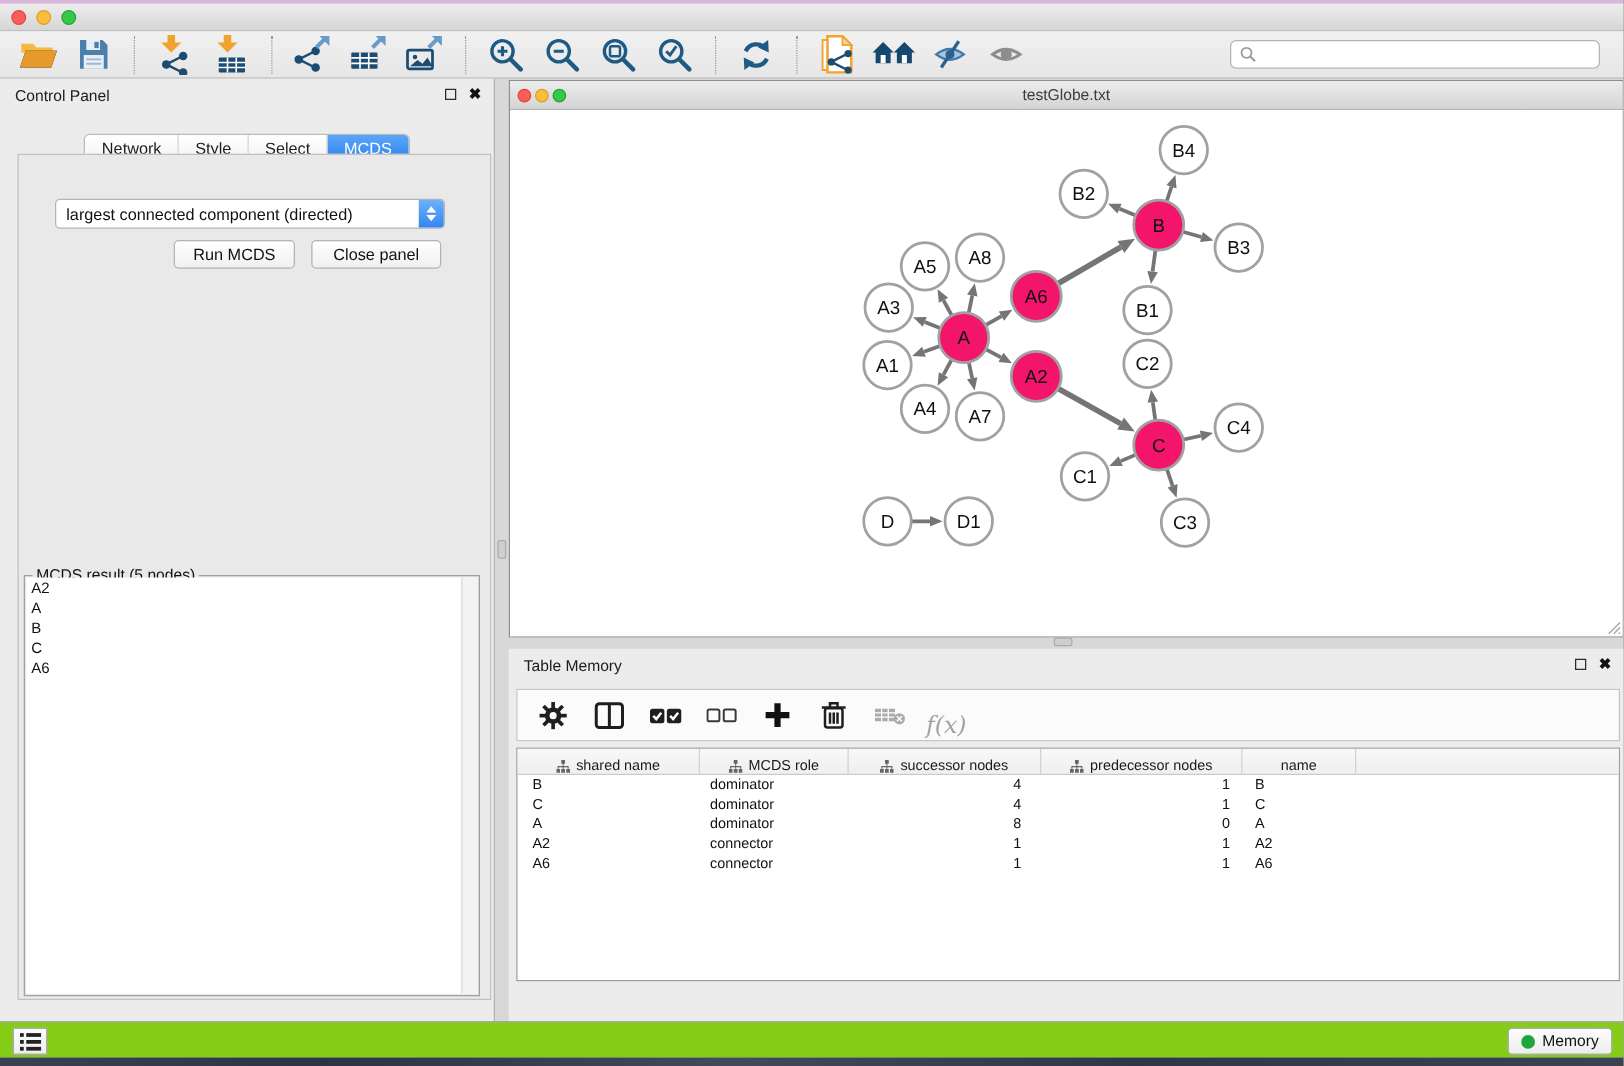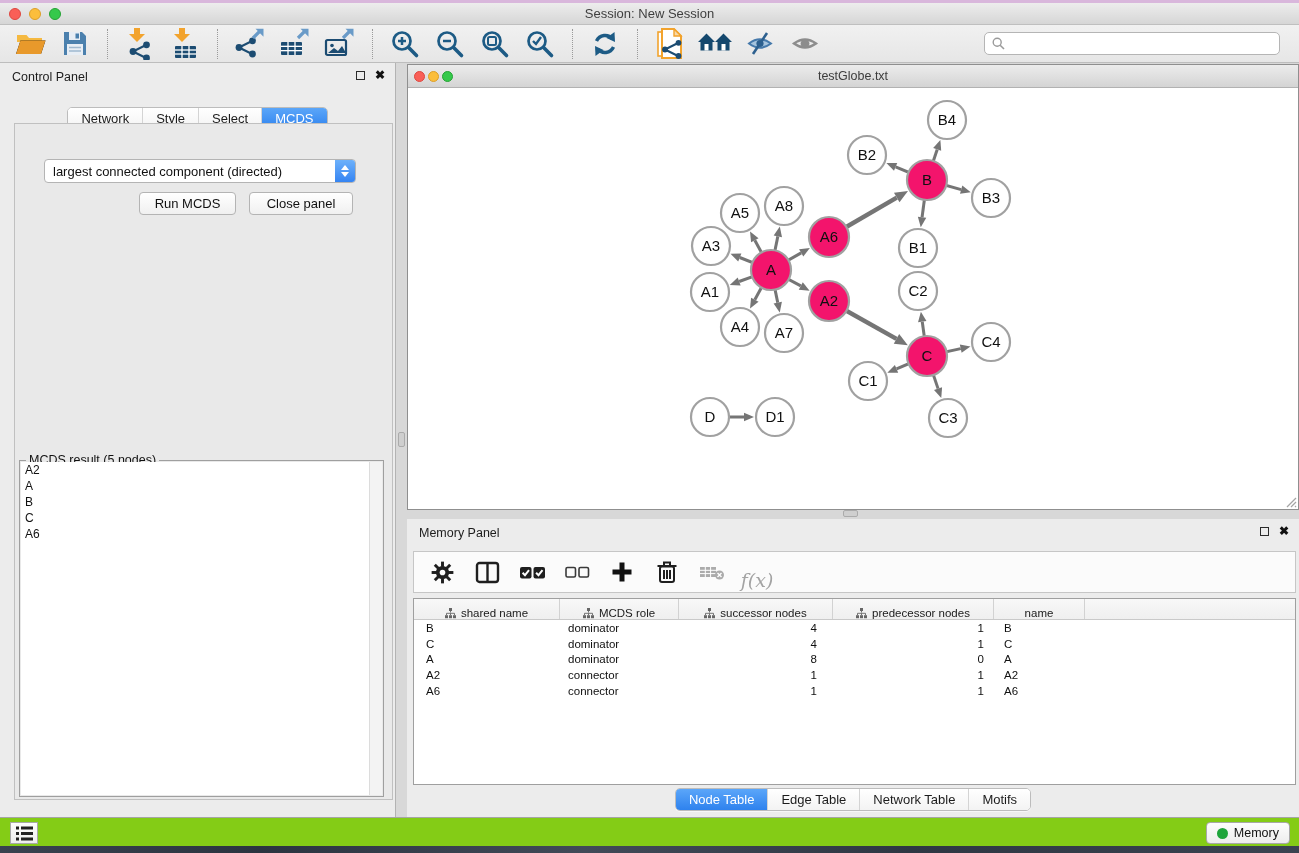--- a/index.html
+++ b/index.html
@@ -115,21 +115,20 @@
 <div class="app">
 
   <div class="menubar-strip"></div>
 
   <div class="titlebar">
     <div class="traffic">
       <span class="light red"></span>
       <span class="light yellow"></span>
       <span class="light green"></span>
     </div>
-    <div class="wtitle">Session: New Session</div>
   </div>
 
   <div class="toolbar" id="main-toolbar">
     <div style="display: flex; align-items: center; gap: 5px;">
         <button class="tb-btn">
           <svg width="31" height="26" viewBox="0 0 31 26">
             <path d="M2 4 h9.5 l2.5 3 H27 v4 H2 z" fill="#f5b941"></path>
             <path d="M1 23 L5.5 9.5 h25 L26 23 z" fill="#e8992б"></path>
             <path d="M1 23 L5.5 9.5 h25 L26 23 z" fill="#e8992b"></path>
           </svg>
@@ -439,21 +438,21 @@
             <line x1="12" y1="3" x2="3" y2="12"></line>
               <line x1="12" y1="7" x2="7" y2="12"></line>
               <line x1="12" y1="11" x2="11" y2="12"></line>
           </g>
         </svg>
       </div>
     </div>
 
     <div class="table-panel">
       <div class="panel-header">
-        <span class="ptitle">Memory Panel</span>
+        <span class="ptitle">Table Memory</span>
         <span class="panel-icons">
           <span class="float-box"></span>
           <span class="close-x">✖</span>
         </span>
       </div>
       <div class="tp-toolbar" id="tp-toolbar">
           <button class="tb-btn">
             <svg width="23" height="23" viewBox="0 0 22 22">
               <g fill="#1f1f1f">
                 <circle cx="11" cy="11" r="6.3"></circle>
@@ -615,28 +614,20 @@
               <div class="td" style="width: 161px; text-align: right; padding-right: 10px;">1</div>
               <div class="td" style="width: 91px; text-align: left; padding-left: 10px;">A2</div>
             </div>
             <div class="tr">
               <div class="td" style="width: 146px; text-align: left; padding-left: 12px;">A6</div>
               <div class="td" style="width: 119px; text-align: left; padding-left: 8px;">connector</div>
               <div class="td" style="width: 154px; text-align: right; padding-right: 16px;">1</div>
               <div class="td" style="width: 161px; text-align: right; padding-right: 10px;">1</div>
               <div class="td" style="width: 91px; text-align: left; padding-left: 10px;">A6</div>
             </div>
-          </div>
-      </div>
-      <div class="tp-tabs-row">
-        <div class="seg" id="tp-tabs">
-            <button class="seg-btn active">Node Table</button>
-            <button class="seg-btn">Edge Table</button>
-            <button class="seg-btn">Network Table</button>
-            <button class="seg-btn">Motifs</button>
           </div>
       </div>
     </div>
 
     <div class="v-handle"></div>
     <div class="h-handle"></div>
   </div>
 
   <div class="statusbar">
     <div class="status-left-btn">

